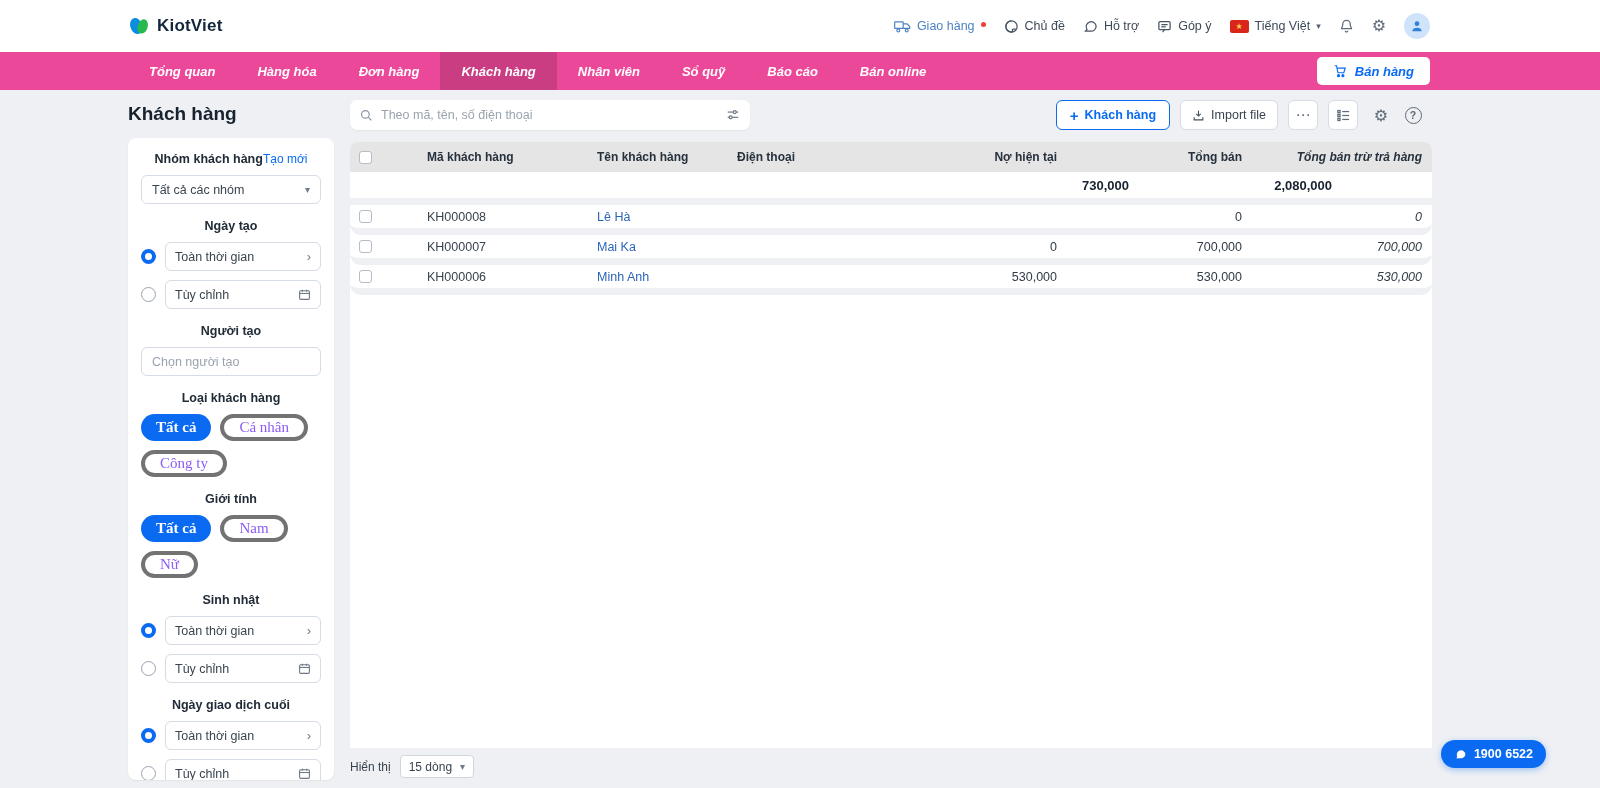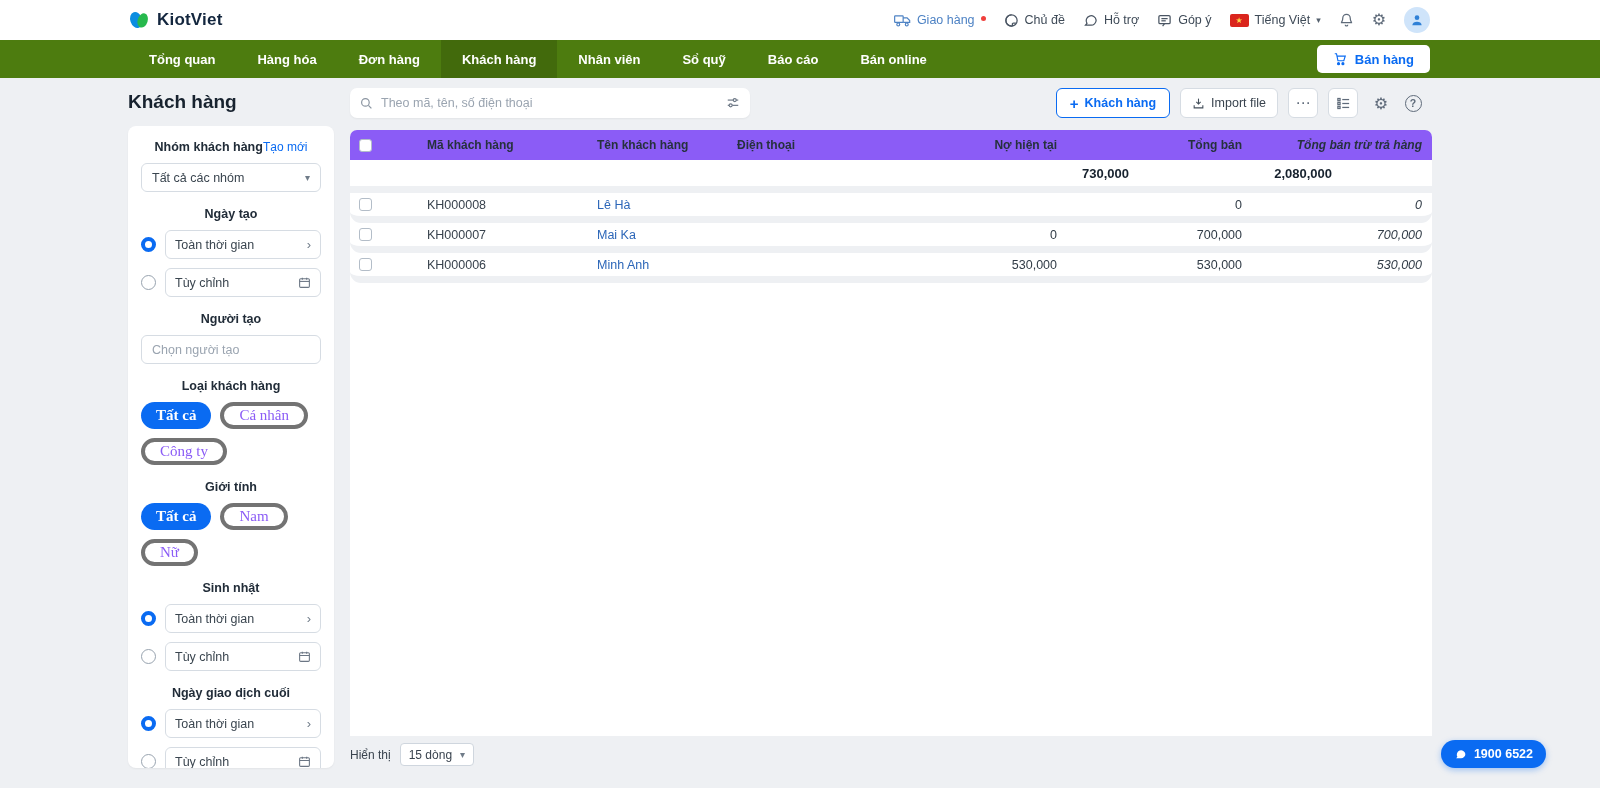--- a/index.html
+++ b/index.html
@@ -1,34 +1,34 @@
 <!DOCTYPE html>
 <html><head>
 <meta charset="utf-8">
 <style>
   * { margin:0; padding:0; box-sizing:border-box; }
   html,body { width:1600px; height:788px; }
   body { font-family:"Liberation Sans","DejaVu Sans",sans-serif; background:#eef0f3; }
   .screen { width:1600px; height:788px; position:relative; overflow:hidden; background:#eef0f3; }
 
   
-  .topbar { height:40px; background:#fff; display:flex; align-items:center; padding:0 170px 0 128px; }
+  .topbar { height:52px; background:#fff; display:flex; align-items:center; padding:0 170px 0 128px; }
   .brand { display:flex; align-items:center; gap:7px; cursor:pointer; }
   .brand-name { font-size:17px; font-weight:bold; color:#13263e; letter-spacing:.2px; }
   .topbar-right { margin-left:auto; display:flex; align-items:center; gap:18px; }
   .tb-item { display:flex; align-items:center; gap:6px; font-size:12.5px; color:#3e4a57; cursor:pointer; white-space:nowrap; }
   .tb-item.delivery { color:#4d82c4; }
   .notif-dot { width:5px; height:5px; background:#f0403c; border-radius:50%; align-self:flex-start; margin-top:3px; }
   .flag { width:19px; height:13px; background:#da251d; border-radius:2px; color:#ffd54a; font-size:8px; display:flex; align-items:center; justify-content:center; }
   .caret { font-size:9px; color:#55616e; }
   .tb-glyph { font-size:16px; color:#5f6b7a; cursor:pointer; line-height:1; }
   .avatar { width:26px; height:26px; border-radius:50%; background:#cfe4fa; display:flex; align-items:center; justify-content:center; cursor:pointer; }
 
   
-  .nav { height:38px; background:#4d7c0f; display:flex; align-items:center; padding:0 170px 0 128px; }
+  .nav { height:38px; background:#ec4899; display:flex; align-items:center; padding:0 170px 0 128px;font-style:italic; }
   .nav-item { color:#fff; font-size:13px; font-weight:bold; padding:0 21px; height:38px; display:flex; align-items:center; cursor:pointer; white-space:nowrap; }
   .nav-item.active { background:rgba(0,0,0,.14); }
   .sell-btn { margin-left:auto; background:#fff; color:#0a6bf2; font-weight:bold; font-size:13px; height:28px; padding:0 16px; border-radius:5px; display:flex; align-items:center; gap:8px; cursor:pointer; }
 
   
   .content { display:flex; padding:10px 168px 0 128px; height:710px; }
   .left-col { width:206px; margin-right:16px; flex-shrink:0; }
   .page-title { font-size:19px; font-weight:bold; color:#17222e; margin:3px 0 13px; }
   .filter-card { background:#fff; border-radius:8px; padding:14px 13px; height:642px; overflow:hidden; box-shadow:0 1px 2px rgba(0,0,0,.05); }
   .f-section { margin-bottom:15px; }
@@ -62,21 +62,21 @@
   .btn.add { color:#0a6bf2; border:1px solid #0a6bf2; padding:0 13px; font-weight:bold; margin-right:10px; }
   .btn.add .plus { font-size:15px; font-weight:bold; line-height:1; }
   .btn.import { color:#39434e; border:1px solid #d6dce3; padding:0 11px; margin-right:10px; }
   .iconbtn { width:30px; height:30px; border:1px solid #d6dce3; border-radius:6px; background:#fff; display:flex; align-items:center; justify-content:center; color:#5f6b7a; font-size:15px; cursor:pointer; margin-right:10px; }
   .plainicon { width:26px; height:30px; display:flex; align-items:center; justify-content:center; color:#5f6b7a; cursor:pointer; margin-right:6px; font-size:16px; background:transparent; }
   .help-circle { width:17px; height:17px; border:1.5px solid #5f6b7a; border-radius:50%; font-size:10.5px; display:flex; align-items:center; justify-content:center; color:#5f6b7a; font-weight:bold; }
 
   
   .table-card { background:#fff; border-radius:7px 7px 0 0; height:606px; overflow:hidden; display:flex; flex-direction:column; }
   .trow { display:grid; grid-template-columns:77px 170px 140px 160px 160px 185px 190px; align-items:center; }
-  .thead { background:#8b5cf6; height:30px; font-size:12px; font-weight:bold; color:#26313d; }
+  .thead { background:#e5e5e5; height:30px; font-size:12px; font-weight:bold; color:#26313d; }
   .num { text-align:right; }
   .net-col { padding-right:10px;font-style:italic; }
   .cb-cell { padding-left:9px; display:flex; align-items:center; }
   .checkbox { width:13px; height:13px; border:1.5px solid #b3bdc8; border-radius:3px; background:#fff; cursor:pointer; }
   .summary-row { height:33px; font-size:13px; font-weight:bold; color:#17222e; border-bottom:7px solid #eef0f3;gap:18px; }
   .data-row { height:30px; font-size:12.5px; color:#303b46; border-bottom:7px solid #eef0f3; cursor:pointer;border-radius:11px; }
   .code-cell { color:#39434e; }
   .name-cell { color:#2c66b8; }
   .filler { flex:1; background:#fff; }
 

